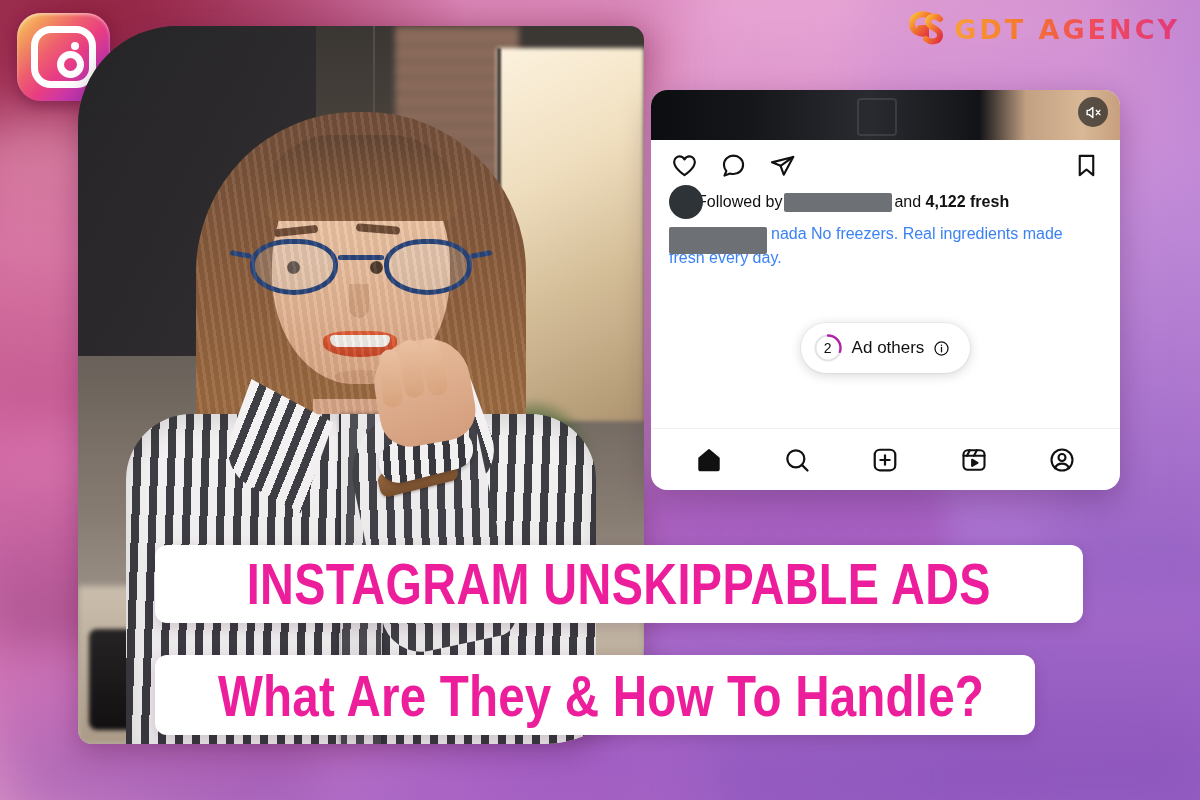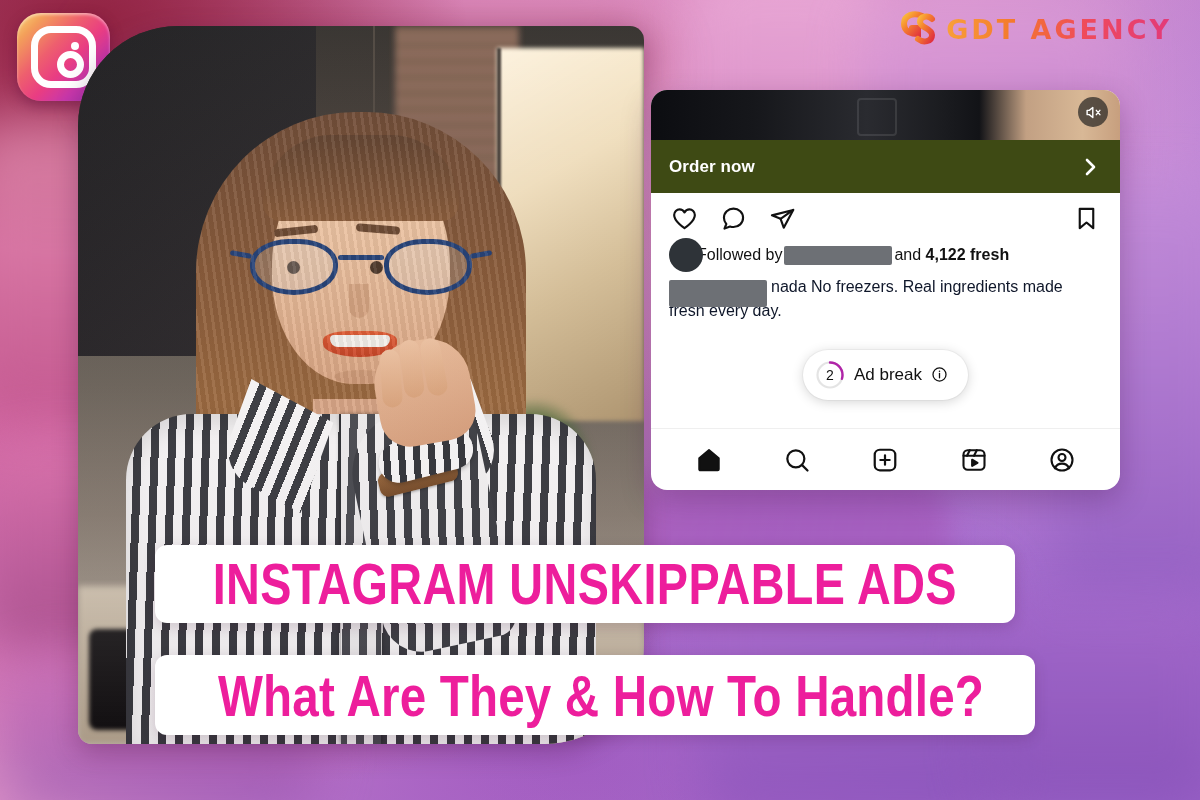--- a/index.html
+++ b/index.html
@@ -55,21 +55,21 @@
   #ig-logo .ig-lens {
     position:absolute; left:19px; top:18px; width:27px; height:27px;
     border:7px solid #fff; border-radius:50%;
   }
   #ig-logo .ig-dot {
     position:absolute; right:10px; top:9px; width:8px; height:8px;
     border-radius:50%; background:#fff;
   }
 
   
-  #brand { position:absolute; right:28px; top:8px; height:42px; display:flex; align-items:center; }
+  #brand { position:absolute; right:20px; top:8px; height:42px; display:flex; align-items:center; }
   #brand .mark { width:48px; height:40px; }
   #brand .brand-text {
     font-size:27px; font-weight:700; letter-spacing:3px;
     background:linear-gradient(95deg,#f9a03a 0%,#f4792c 30%,#ef4a5c 62%,#e23a7a 100%);
     -webkit-background-clip:text; background-clip:text; color:transparent;
     font-family:"DejaVu Sans", sans-serif;
   }
 
   
   #photo {
@@ -218,21 +218,21 @@
   .act-ico svg { width:27px; height:27px; display:block; }
 
   .meta { padding:0 18px; }
   .meta-row1 { display:flex; align-items:center; gap:0; font-size:16px; color:#111; line-height:1.25; flex-wrap:wrap; }
   .avatar { width:34px; height:34px; border-radius:50%; background:#2e3338; flex:0 0 34px; margin-right:-6px; position:relative; z-index:2; }
   .followed-txt { }
   .redact { display:inline-block; background:#6d7075; border-radius:2px; vertical-align:middle; }
   .r-name { width:108px; height:19px; margin:0 2px; }
   .r-handle { width:98px; height:27px; position:relative; top:6px; margin-right:4px; }
   .bold { font-weight:700; }
-  .meta-row2 { font-size:16px; color:#0f172a; line-height:1.28; margin-top:2px; }
+  .meta-row2 { font-size:16px; color:#3b82f6; line-height:1.28; margin-top:2px; }
 
   .adbreak-wrap { flex:1; display:flex; align-items:center; justify-content:center; }
   .adbreak-pill {
     display:flex; align-items:center; gap:9px;
     background:#fff; border-radius:26px; padding:10px 20px 10px 12px;
     box-shadow:0 2px 12px rgba(0,0,0,.17), 0 0 0 1px rgba(0,0,0,.035);
   }
   .ring { position:relative; width:30px; height:30px; }
   .ring svg { position:absolute; inset:0; }
   .ring .num {
@@ -247,21 +247,21 @@
     display:flex; align-items:center; justify-content:space-around; padding:0 14px;
   }
   .nav-ico svg { width:28px; height:28px; display:block; }
 
   
   .plaque {
     position:absolute; background:#fff; border-radius:12px;
     display:flex; align-items:center; justify-content:center;
     box-shadow:0 4px 14px rgba(60,10,50,.17);
   }
-  #title-plaque { left:155px; top:545px; width:860px; height:78px; }
+  #title-plaque { left:155px; top:545px; width:928px; height:78px; }
   #sub-plaque   { left:155px; top:655px; width:880px; height:80px;padding-left:12px; }
   .headline {
     color:#ED1E9C; font-weight:700; white-space:nowrap;
     font-family:"Liberation Sans Narrow","Liberation Sans", sans-serif;
     transform:scaleX(.82); transform-origin:center;
   }
   #title-text { font-size:57px; letter-spacing:.5px; }
   #sub-text   { font-size:58px; letter-spacing:.2px; }
 </style>
 </head>
@@ -363,28 +363,20 @@
   <div class="vid-strip">
     <div class="vid-pocket"></div>
     <div class="mute-btn">
       <svg viewBox="0 0 24 24" fill="none" stroke="#fff" stroke-width="2" stroke-linecap="round" stroke-linejoin="round">
         <path d="M11 5 L6 9 H3 v6 h3 l5 4 z"></path>
         <path d="M16 9 l5 6 M21 9 l-5 6"></path>
       </svg>
     </div>
   </div>
 
-  <div class="cta-bar">
-    <span class="cta-label">Order now</span>
-    <span class="cta-chev">
-      <svg viewBox="0 0 24 24" fill="none" stroke="#fff" stroke-width="2.6" stroke-linecap="round" stroke-linejoin="round">
-          <path d="M9 5 l7 7 -7 7"></path>
-        </svg>
-    </span>
-  </div>
 
   <div class="actions">
     <div class="left">
       <span class="act-ico">
         <svg viewBox="0 0 24 24" fill="none" stroke="#111" stroke-width="1.9" stroke-linecap="round" stroke-linejoin="round">
           <path d="M12 20.5 C12 20.5 2.8 14.6 2.8 8.8 C2.8 5.9 5.1 3.9 7.6 3.9 C9.6 3.9 11.2 5.1 12 6.6 C12.8 5.1 14.4 3.9 16.4 3.9 C18.9 3.9 21.2 5.9 21.2 8.8 C21.2 14.6 12 20.5 12 20.5 z"></path>
         </svg>
       </span>
       <span class="act-ico">
         <svg viewBox="0 0 24 24" fill="none" stroke="#111" stroke-width="1.9" stroke-linecap="round" stroke-linejoin="round">
@@ -424,21 +416,21 @@
 
   <div class="adbreak-wrap">
     <div class="adbreak-pill">
       <span class="ring">
         <svg viewBox="0 0 36 36">
           <circle cx="18" cy="18" r="15" fill="none" stroke="#e4e4e4" stroke-width="2.6"></circle>
           <circle cx="18" cy="18" r="15" fill="none" stroke="#b024a8" stroke-width="2.9" stroke-linecap="round" stroke-dasharray="28 66" transform="rotate(-90 18 18)"></circle>
         </svg>
         <span class="num">2</span>
       </span>
-      <span class="adbreak-label">Ad break</span>
+      <span class="adbreak-label">Ad others</span>
       <span class="info-ico">
         <svg viewBox="0 0 24 24" fill="none" stroke="#111" stroke-width="1.8" stroke-linecap="round">
           <circle cx="12" cy="12" r="9.2"></circle>
           <path d="M12 10.6 v6"></path>
             <circle cx="12" cy="7.4" r="1.1" fill="#111" stroke="none"></circle>
         </svg>
       </span>
     </div>
   </div>
 

